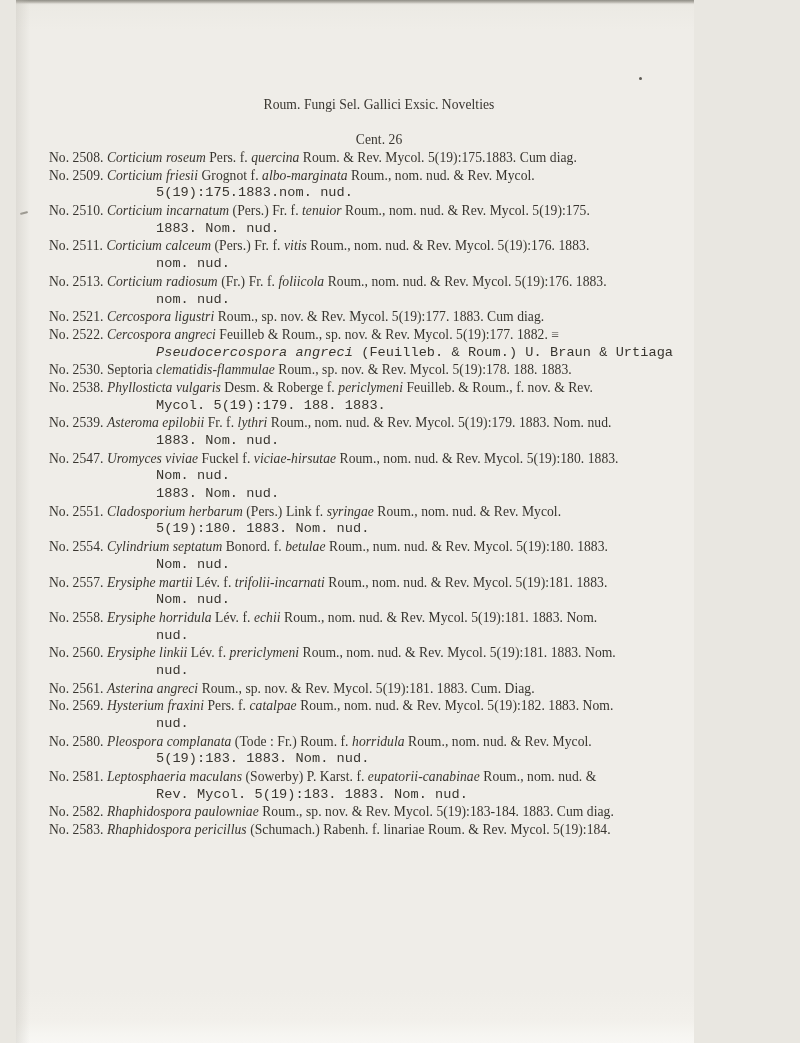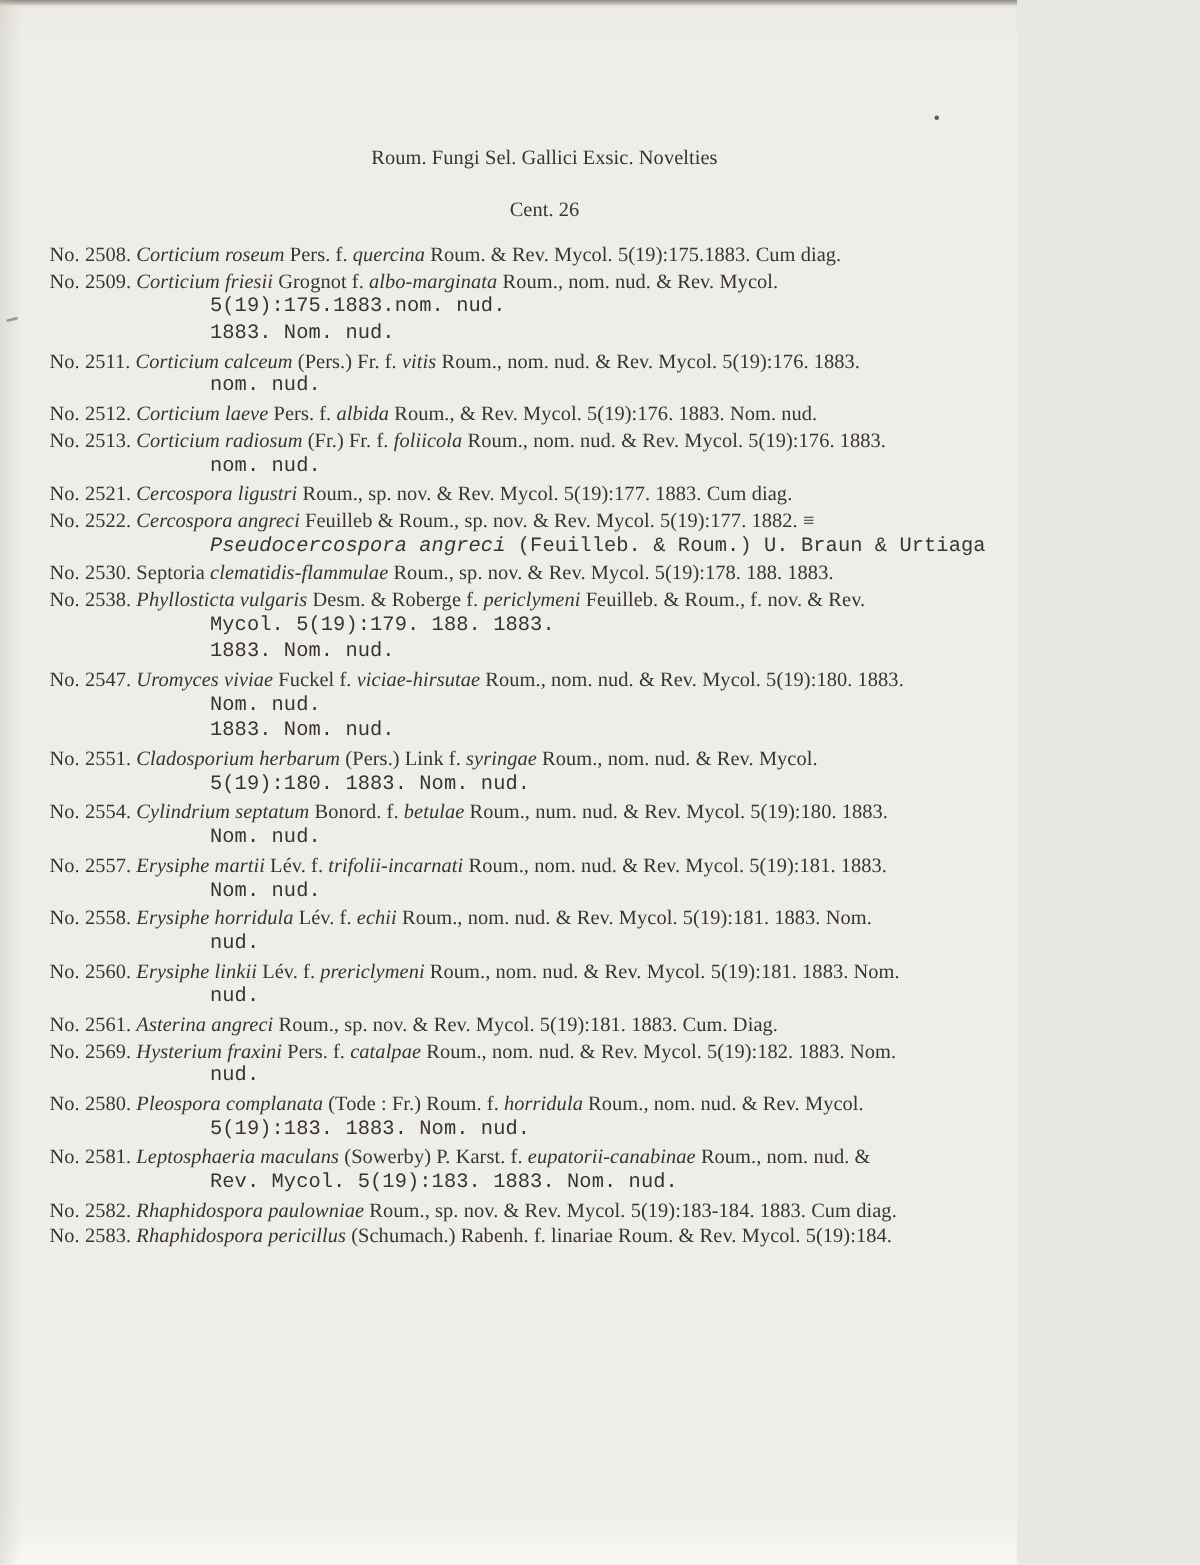--- a/index.html
+++ b/index.html
@@ -4,21 +4,21 @@
 <style>
   html, body { margin: 0; padding: 0; }
   body {
     width: 800px; height: 1043px;
     position: relative;
     background: #e9e7e1;
     font-family: "Liberation Serif", "DejaVu Serif", serif;
     overflow: hidden;
   }
   .paper {
-    position: absolute; left: 0; top: 0; width: 678px; height: 1043px;
+    position: absolute; left: 16px; top: 0; width: 678px; height: 1043px;
     background:
       linear-gradient(180deg, #dedcd5 0px, #eceae4 6px, #efede8 30px, #efede8 990px, #f2f0eb 1020px, #f6f5f1 1034px, #f8f7f4 1043px),
       #efede8;
   }
   .paper::before {
     content: ""; position: absolute; left: 0; top: 0; width: 100%; height: 4px;
     background: linear-gradient(180deg, #8f8d85 0, #b5b2aa 2px, rgba(181,178,170,0) 4px);
   }
   .paper::after {
     content: ""; position: absolute; left: 0; top: 0; width: 14px; height: 100%;
@@ -27,21 +27,21 @@
   .content {
     position: absolute; left: 33px; top: 96px; width: 735px;
     color: #38352f;
     font-size: 13.6px;
     line-height: 17.68px;
     letter-spacing: 0.05px;
   }
   .center-block { width: 660px; text-align: center; }
   .doc-title { white-space: nowrap; }
   .spacer-line { height: 17.68px; }
-  .entries { margin-top: 12px; }
+  .entries { margin-top: 0; }
   .line { white-space: nowrap; }
   .line.cont { margin-left: 107px; font-family: Liberation Mono, monospace; }
   .it { font-style: italic; }
   .speck-dot {
     position: absolute; left: 623px; top: 77px; width: 3px; height: 3px;
     background: #5e5b55; border-radius: 50%;
   }
   .margin-dash {
     position: absolute; left: 4px; top: 212px; width: 8px; height: 2px;
     background: #97948c; transform: rotate(-14deg); border-radius: 1px;
@@ -55,32 +55,33 @@
   <div class="margin-dash"></div>
 
   <div class="content">
     <div class="center-block doc-title">Roum. Fungi Sel. Gallici Exsic. Novelties</div>
     <div class="spacer-line"></div>
     <div class="center-block">Cent. 26</div>
     <div class="entries" id="entries">
         <div class="line"><span>No. 2508. </span><span class="it">Corticium roseum</span><span> Pers. f. </span><span class="it">quercina</span><span> Roum. &amp; Rev. Mycol. 5(19):175.1883. Cum diag.</span></div>
         <div class="line"><span>No. 2509. </span><span class="it">Corticium friesii</span><span> Grognot f. </span><span class="it">albo-marginata</span><span> Roum., nom. nud. &amp; Rev. Mycol.</span></div>
         <div class="line cont"><span>5(19):175.1883.nom. nud.</span></div>
+        <div class="line"><span>No. 2510. </span><span class="it">Corticium incarnatum</span><span> (Pers.) Fr. f. </span><span class="it">tenuior</span><span> Roum., nom. nud. &amp; Rev. Mycol. 5(19):175.</span></div>
         <div class="line cont"><span>1883. Nom. nud.</span></div>
         <div class="line"><span>No. 2511. </span><span class="it">Corticium calceum</span><span> (Pers.) Fr. f. </span><span class="it">vitis</span><span> Roum., nom. nud. &amp; Rev. Mycol. 5(19):176. 1883.</span></div>
         <div class="line cont"><span>nom. nud.</span></div>
-        <div class="line"><span>No. 2512. </span><span class="it">Corticium laeve</span><span> Pers. f. </span><span class="it">albida</span><span> Roum., &amp; Rev. Mycol. 5(19):176. 1883. Nom. nud.</span></div>
         <div class="line"><span>No. 2513. </span><span class="it">Corticium radiosum</span><span> (Fr.) Fr. f. </span><span class="it">foliicola</span><span> Roum., nom. nud. &amp; Rev. Mycol. 5(19):176. 1883.</span></div>
         <div class="line cont"><span>nom. nud.</span></div>
         <div class="line"><span>No. 2521. </span><span class="it">Cercospora ligustri</span><span> Roum., sp. nov. &amp; Rev. Mycol. 5(19):177. 1883. Cum diag.</span></div>
         <div class="line"><span>No. 2522. </span><span class="it">Cercospora angreci</span><span> Feuilleb &amp; Roum., sp. nov. &amp; Rev. Mycol. 5(19):177. 1882. ≡</span></div>
         <div class="line cont"><span class="it">Pseudocercospora angreci</span><span> (Feuilleb. &amp; Roum.) U. Braun &amp; Urtiaga</span></div>
         <div class="line"><span>No. 2530. Septoria </span><span class="it">clematidis-flammulae</span><span> Roum., sp. nov. &amp; Rev. Mycol. 5(19):178. 188. 1883.</span></div>
         <div class="line"><span>No. 2538. </span><span class="it">Phyllosticta vulgaris</span><span> Desm. &amp; Roberge f. </span><span class="it">periclymeni</span><span> Feuilleb. &amp; Roum., f. nov. &amp; Rev.</span></div>
         <div class="line cont"><span>Mycol. 5(19):179. 188. 1883.</span></div>
+        <div class="line"><span>No. 2539. </span><span class="it">Asteroma epilobii</span><span> Fr. f. </span><span class="it">lythri</span><span> Roum., nom. nud. &amp; Rev. Mycol. 5(19):179. 1883. Nom. nud.</span></div>
         <div class="line cont"><span>1883. Nom. nud.</span></div>
         <div class="line"><span>No. 2547. </span><span class="it">Uromyces viviae</span><span> Fuckel f. </span><span class="it">viciae-hirsutae</span><span> Roum., nom. nud. &amp; Rev. Mycol. 5(19):180. 1883.</span></div>
         <div class="line cont"><span>Nom. nud.</span></div>
         <div class="line cont"><span>1883. Nom. nud.</span></div>
         <div class="line"><span>No. 2551. </span><span class="it">Cladosporium herbarum</span><span> (Pers.) Link f. </span><span class="it">syringae</span><span> Roum., nom. nud. &amp; Rev. Mycol.</span></div>
         <div class="line cont"><span>5(19):180. 1883. Nom. nud.</span></div>
         <div class="line"><span>No. 2554. </span><span class="it">Cylindrium septatum</span><span> Bonord. f. </span><span class="it">betulae</span><span> Roum., num. nud. &amp; Rev. Mycol. 5(19):180. 1883.</span></div>
         <div class="line cont"><span>Nom. nud.</span></div>
         <div class="line"><span>No. 2557. </span><span class="it">Erysiphe martii</span><span> Lév. f. </span><span class="it">trifolii-incarnati</span><span> Roum., nom. nud. &amp; Rev. Mycol. 5(19):181. 1883.</span></div>
         <div class="line cont"><span>Nom. nud.</span></div>

